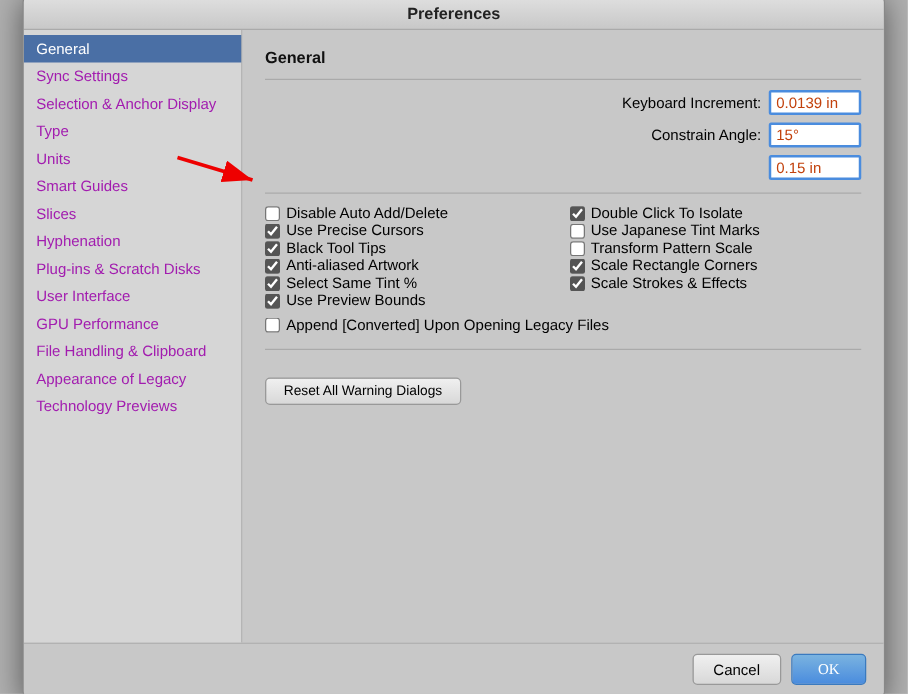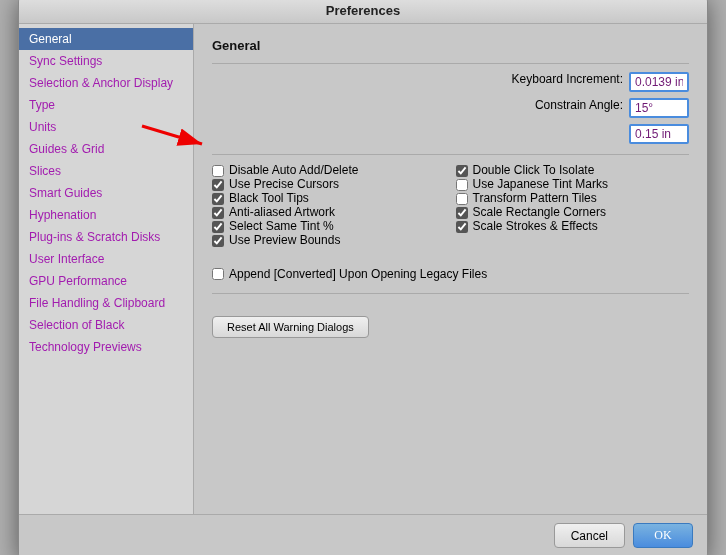--- a/index.html
+++ b/index.html
@@ -65,38 +65,38 @@
       margin-bottom: 10px;
       color: #111;
     }
     .divider {
       border: none;
       border-top: 1px solid #aaa;
       margin: 8px 0;
     }
     .field-row {
       display: flex;
-      align-items: flex-start;
+      align-items: center;
       margin-bottom: 6px;
       justify-content: flex-end;
     }
     .field-label {
       text-align: right;
       margin-right: 6px;
       font-size: 12px;
       min-width: 130px;
     }
     .field-input {
       background: #fff;
       border: 2px solid #4a8cde;
       border-radius: 2px;
       padding: 1px 4px;
       font-size: 12px;
-      width: 60px;
-      color: #701a75;
+      width: 74px;
+      color: #c2410c;
     }
     .checkbox-row {
       display: flex;
       align-items: flex-end;
       gap: 5px;
       font-size: 12px;
       white-space: nowrap;
     }
     .checkbox-row input[type=checkbox] {
       width: 12px;
@@ -159,29 +159,28 @@
     <span>Preferences</span>
   </div>
   <div class="content">
     <div class="sidebar">
 
     <div class="sidebar-item active">General</div>
         <div class="sidebar-item">Sync Settings</div>
         <div class="sidebar-item">Selection &amp; Anchor Display</div>
         <div class="sidebar-item">Type</div>
         <div class="sidebar-item">Units</div>
-        <div class="sidebar-item">Guides &amp; Grid</div>
+        <div class="sidebar-item">Smart Guides</div>
         <div class="sidebar-item">Slices</div>
-        <div class="sidebar-item">Smart Guides</div>
         <div class="sidebar-item">Hyphenation</div>
         <div class="sidebar-item">Plug-ins &amp; Scratch Disks</div>
         <div class="sidebar-item">User Interface</div>
         <div class="sidebar-item">GPU Performance</div>
         <div class="sidebar-item">File Handling &amp; Clipboard</div>
-        <div class="sidebar-item">Selection of Black</div>
+        <div class="sidebar-item">Appearance of Legacy</div>
         <div class="sidebar-item">Technology Previews</div>
       </div>
     <div class="main">
       <div class="section-title">General</div>
       <hr class="divider">
 
       <div class="field-row">
         <span class="field-label">Keyboard Increment:</span>
         <input class="field-input" type="text" value="0.0139 in" style="">
       </div>
@@ -239,34 +238,34 @@
         <div class="checkbox-row">
               <input type="checkbox" checked="" style="">
               <span>Double Click To Isolate</span>
             </div>
             <div class="checkbox-row">
               <input type="checkbox" style="">
               <span>Use Japanese Tint Marks</span>
             </div>
             <div class="checkbox-row">
               <input type="checkbox" style="">
-              <span>Transform Pattern Tiles</span>
+              <span>Transform Pattern Scale</span>
             </div>
             <div class="checkbox-row">
               <input type="checkbox" checked="" style="">
               <span>Scale Rectangle Corners</span>
             </div>
             <div class="checkbox-row">
               <input type="checkbox" checked="" style="">
               <span>Scale Strokes &amp; Effects</span>
             </div>
           </div>
       </div>
 
-      <div class="checkbox-single" style="margin-top:20px;">
+      <div class="checkbox-single" style="margin-top:6px;">
         <input type="checkbox" style="">
         <span>Append [Converted] Upon Opening Legacy Files</span>
       </div>
 
       <hr class="divider" style="margin-top:12px;">
 
       <button class="reset-btn">Reset All Warning Dialogs</button>
     </div>
   </div>
   <div class="footer">

